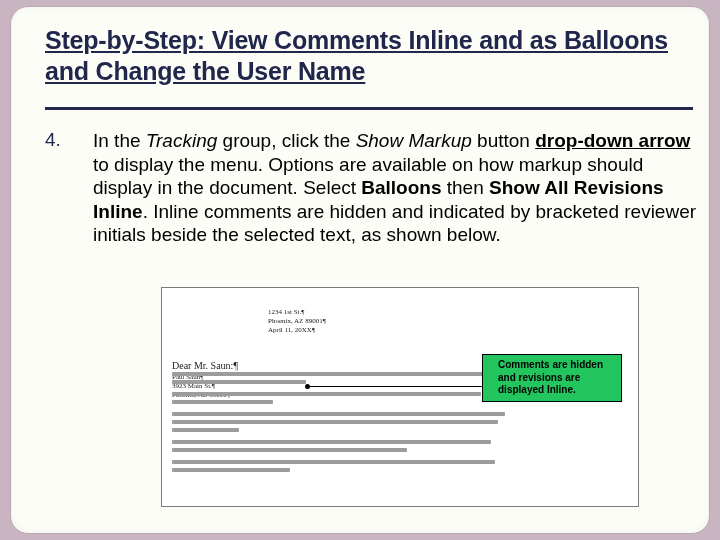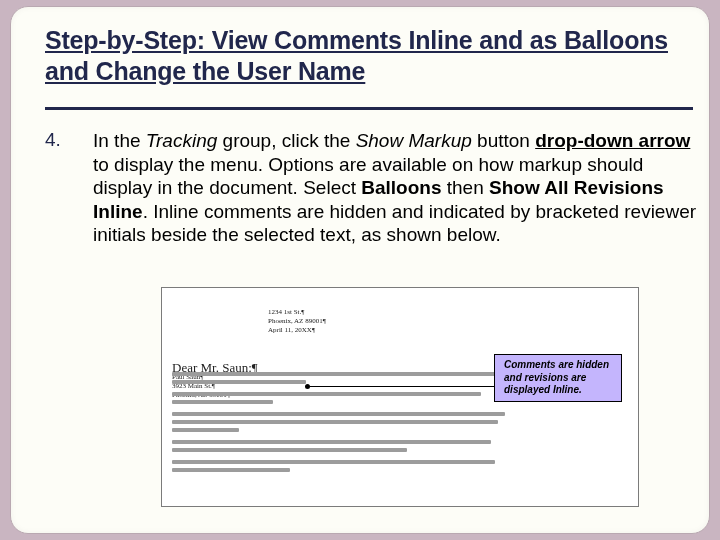--- a/index.html
+++ b/index.html
@@ -79,38 +79,37 @@
   }
   .addr {
     font-size: 7px;
     line-height: 1.25;
     color: #222;
     font-family: "Times New Roman", Times, serif;
   }
   .addr-block { position: absolute; }
   .addr-right { left: 64px; top: 14px; margin-left: 32px; }
   .addr-left  { left: 0; top: 32px; margin-top: 47px; }
-  .greet { position: absolute; left: 0; top: 66px; font-size: 13px; font-family: "Times New Roman", serif; color:#222;}
+  .greet { position: absolute; left: 0; top: 66px; font-size: 10px; font-family: "Times New Roman", serif; color:#222;}
   .plines { position: absolute; left: 0; top: 78px; right: 120px; }
   
   .bar { background:#9c9c9c; height:4px; margin-bottom:4px; border-radius:1px; }
   .callout {
     position: absolute;
     right: 6px;
     top: 60px;
     width: 108px;
     border: 1px solid #000;
-    background: #c4b5fd;
+    background: #22c55e;
     font-family: Arial, sans-serif;
     font-weight: 700;
     font-size: 10px;
     line-height: 1.25;
-    padding: 4px 9px;
+    padding: 4px 15px;
     color: #000;
-    font-style: italic;
   }
   .callout-line {
     position: absolute;
     right: 118px;
     top: 92px;
     width: 200px;
     height: 0;
     border-top: 1px solid #000;
   }
   .callout-dot {

